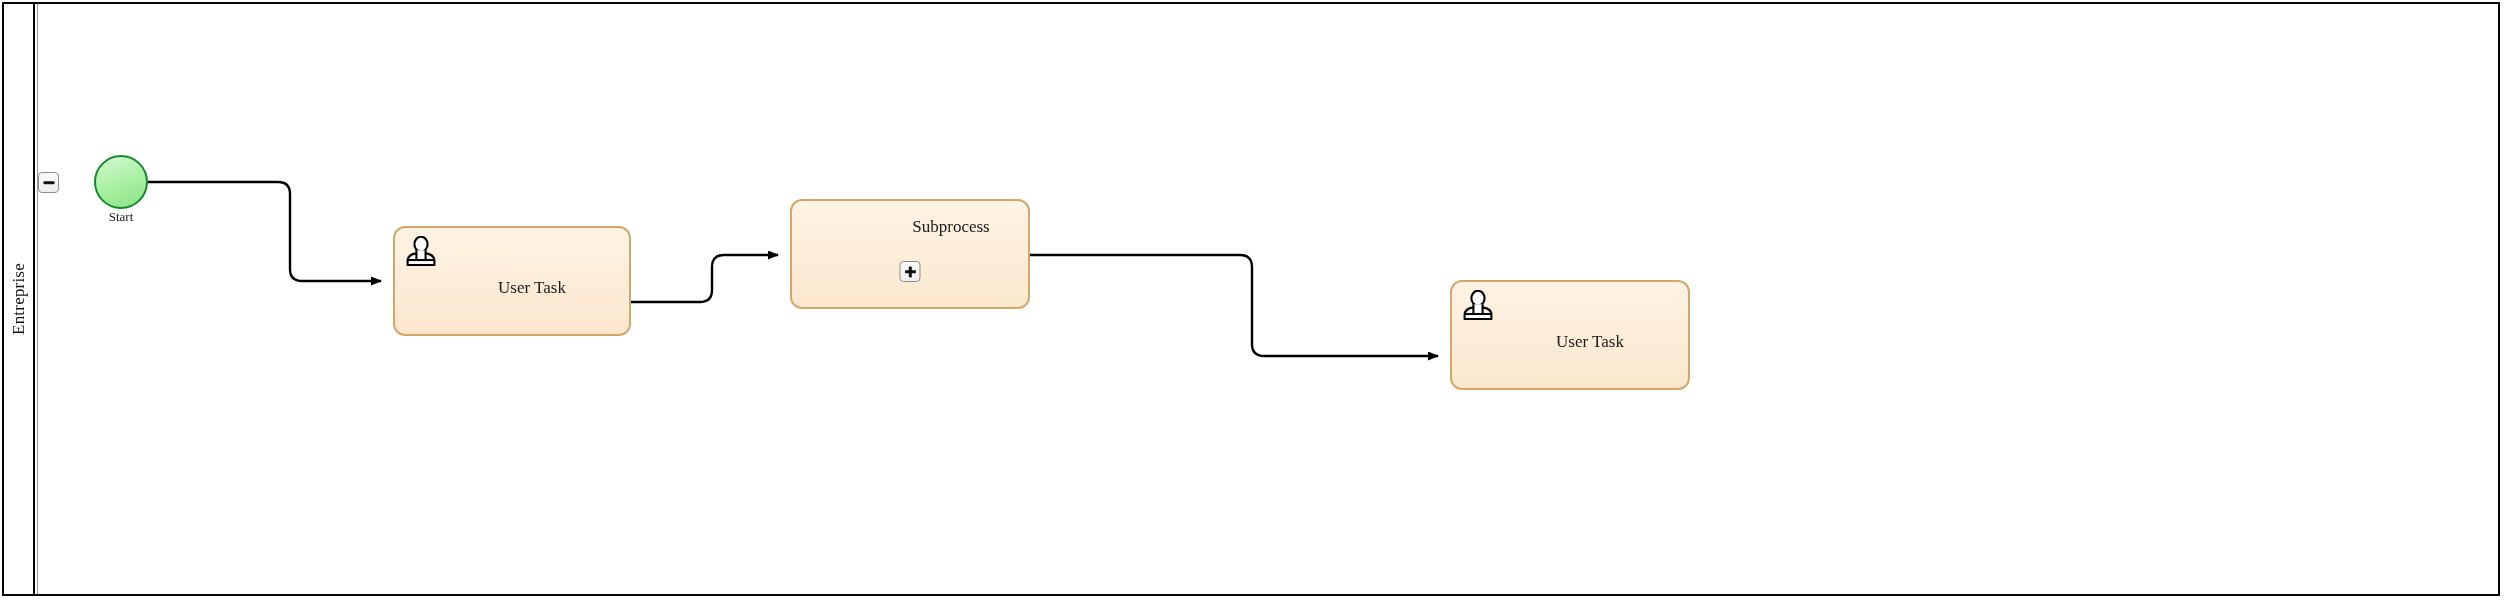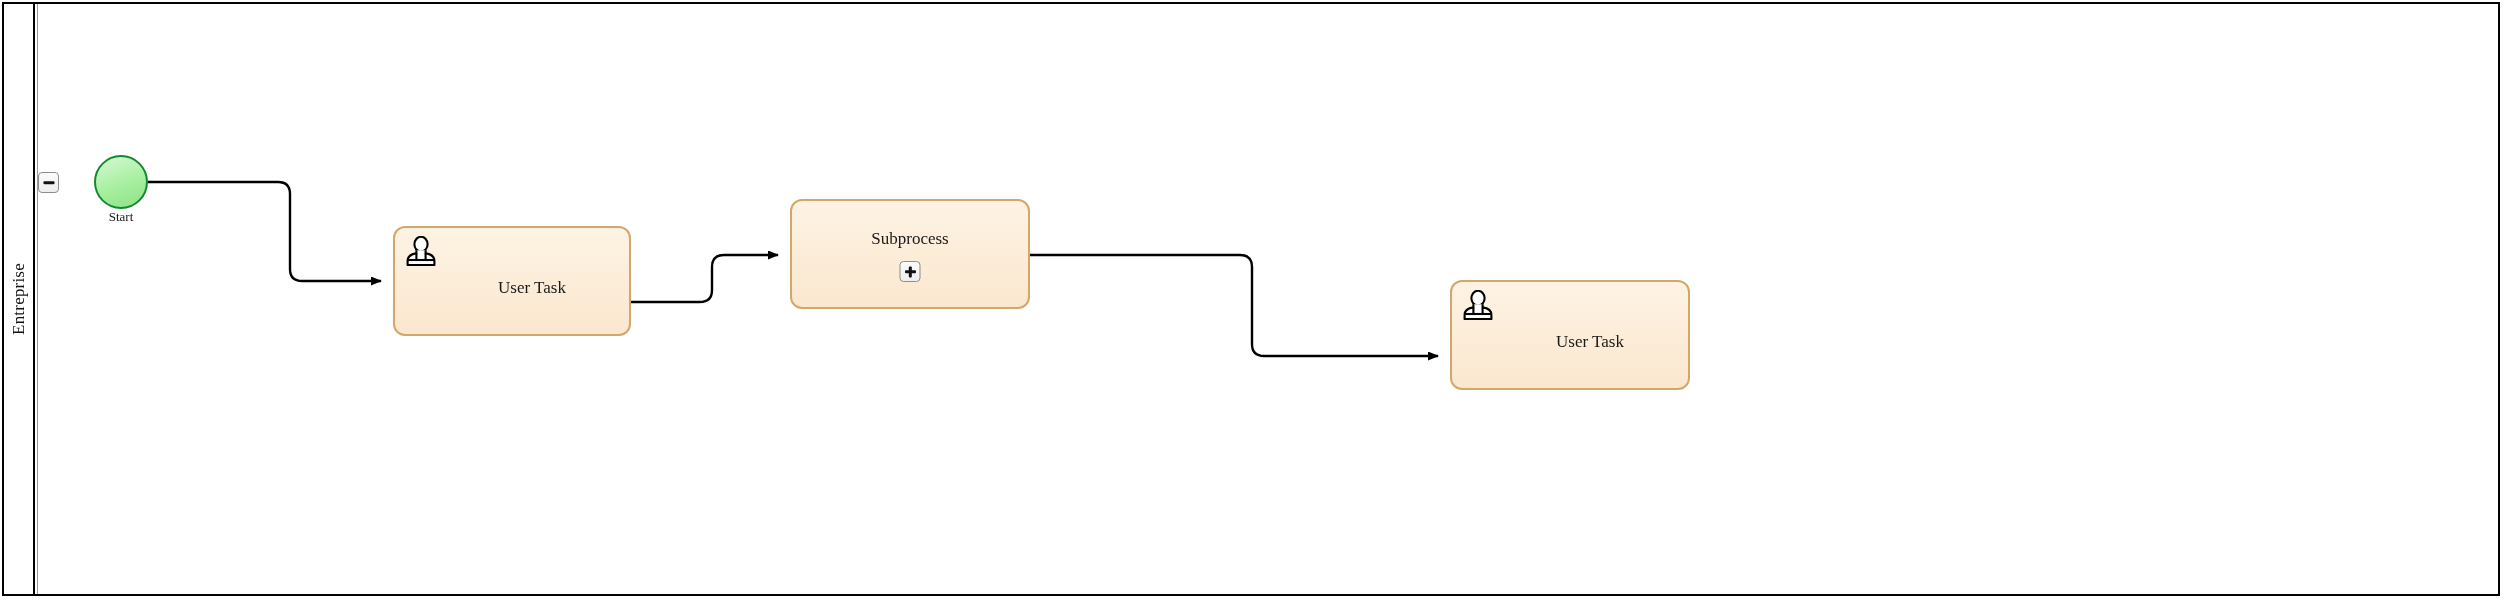--- a/index.html
+++ b/index.html
@@ -123,21 +123,21 @@
     position: absolute;
     left: 0;
     width: 100%;
     text-align: center;
     font-size: 17px;
     color: #1a1a1a;
     white-space: nowrap;
     pointer-events: none;
   }
   .task-label { top: 50px; margin-left: 20px; }
-  .subprocess-label { top: 28px; }
+  .subprocess-label { top: 16px; padding-left: 41px; }
 
   
   .user-marker {
     position: absolute;
     left: 10px;
     top: 8px;
     width: 32px;
     height: 30px;
   }
 

